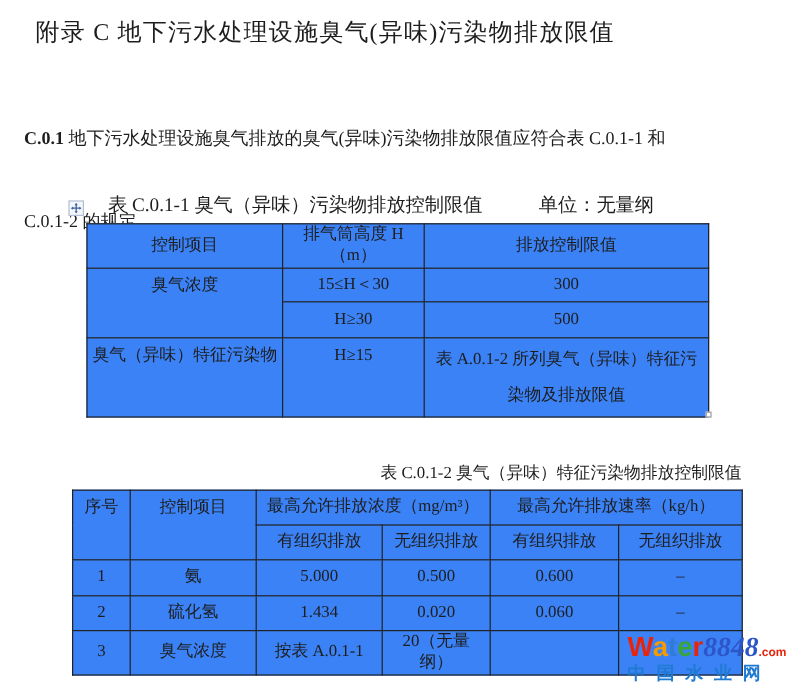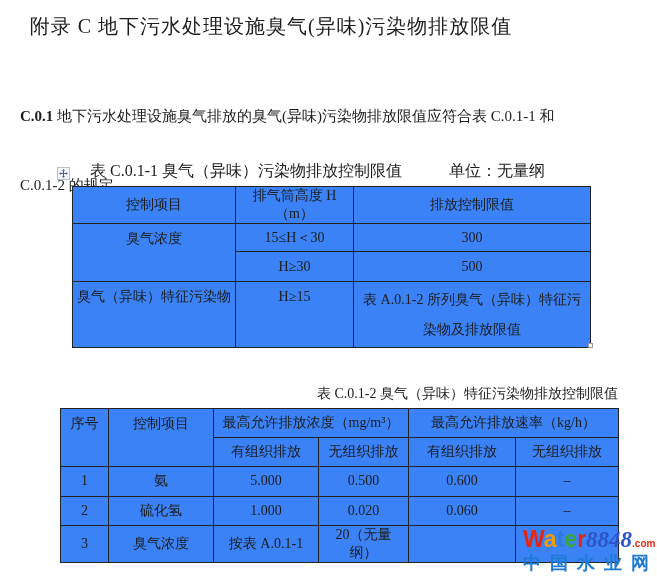--- a/index.html
+++ b/index.html
@@ -54,21 +54,21 @@
     font-family:"Liberation Sans","DejaVu Sans",sans-serif;font-weight:bold;
     font-size:23px;white-space:nowrap;letter-spacing:0;
   }
   .wm-brand-number{
     font-family:"Liberation Serif","DejaVu Serif",serif;
     font-style:italic;font-size:23px;font-weight:bold;
   }
   .wm-brand-tld{font-size:10px;font-weight:bold;vertical-align:baseline;}
   .wm-line2{
     margin-top:3px;font-family:"Liberation Sans","DejaVu Sans",sans-serif;
-    font-size:18px;font-weight:bold;letter-spacing:9px;white-space:nowrap;
+    font-size:15px;font-weight:bold;letter-spacing:9px;white-space:nowrap;
   }
 </style>
 </head>
 <body>
 
 <div class="title">附录 C  地下污水处理设施臭气(异味)污染物排放限值</div>
 
 <div class="clause">
   <div class="line"><b>C.0.1</b><span> 地下污水处理设施臭气排放的臭气(异味)污染物排放限值应符合表 C.0.1-1 和</span></div>
   <div class="line">C.0.1-2 的规定.</div>
@@ -153,21 +153,21 @@
     <td>1</td>
     <td>氨</td>
     <td>5.000</td>
     <td>0.500</td>
     <td>0.600</td>
     <td>–</td>
   </tr>
   <tr class="r31">
     <td>2</td>
     <td>硫化氢</td>
-    <td>1.000</td>
+    <td>1.434</td>
     <td>0.020</td>
     <td>0.060</td>
     <td>–</td>
   </tr>
   <tr class="r32">
     <td>3</td>
     <td>臭气浓度</td>
     <td>按表 A.0.1-1</td>
     <td>20（无量纲）</td>
     <td></td>

